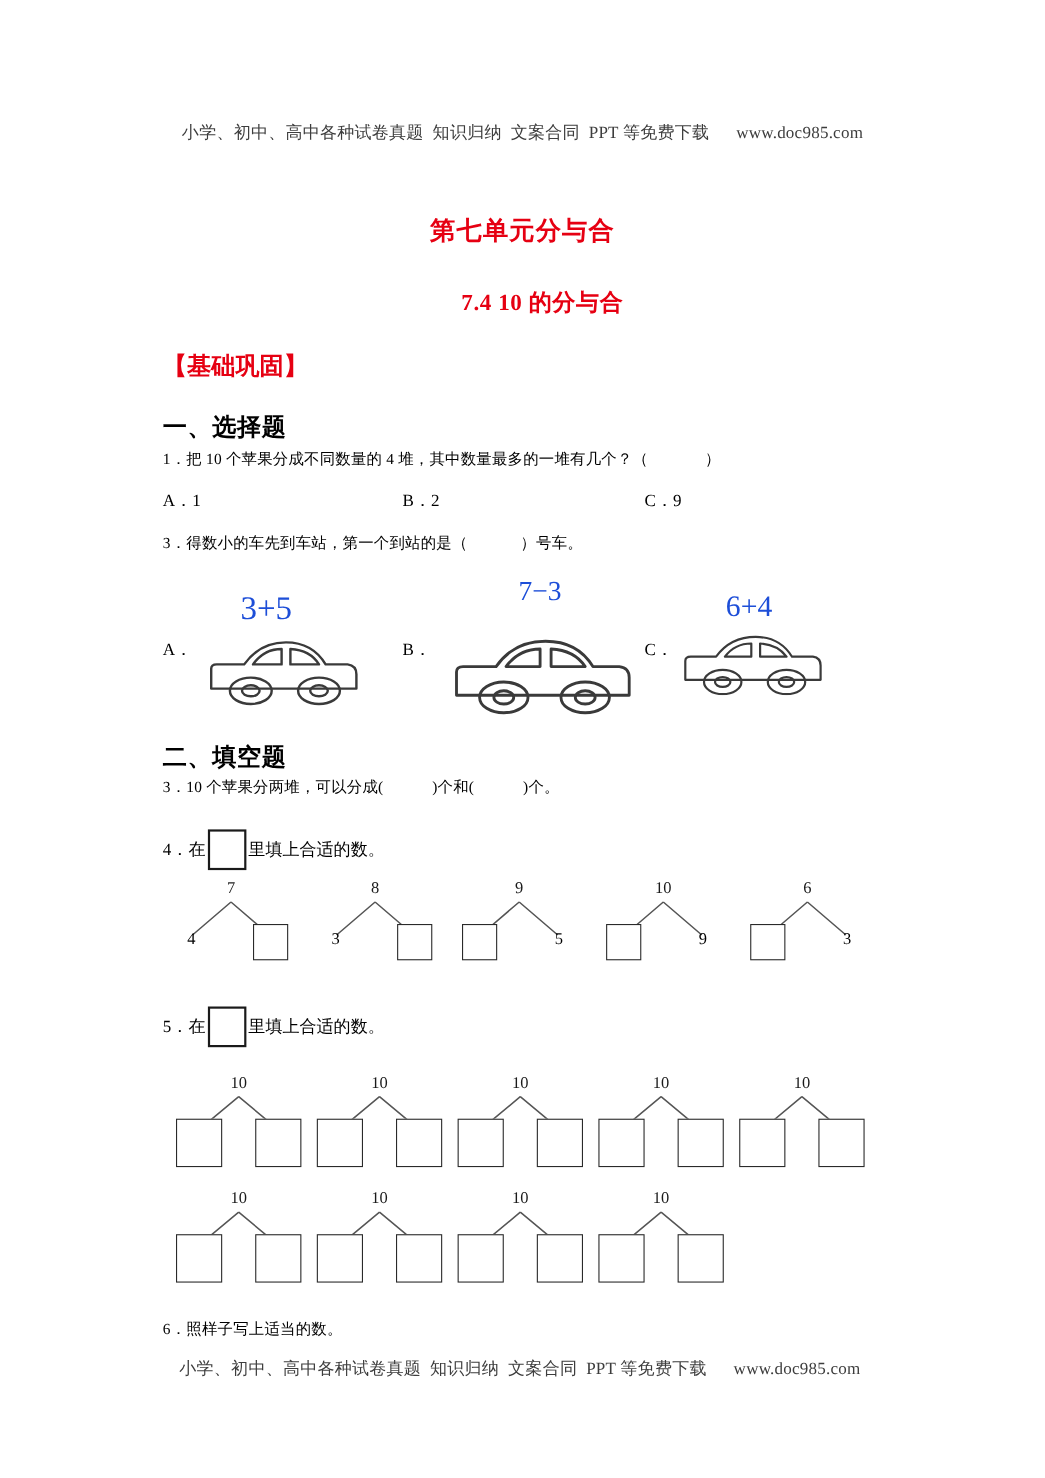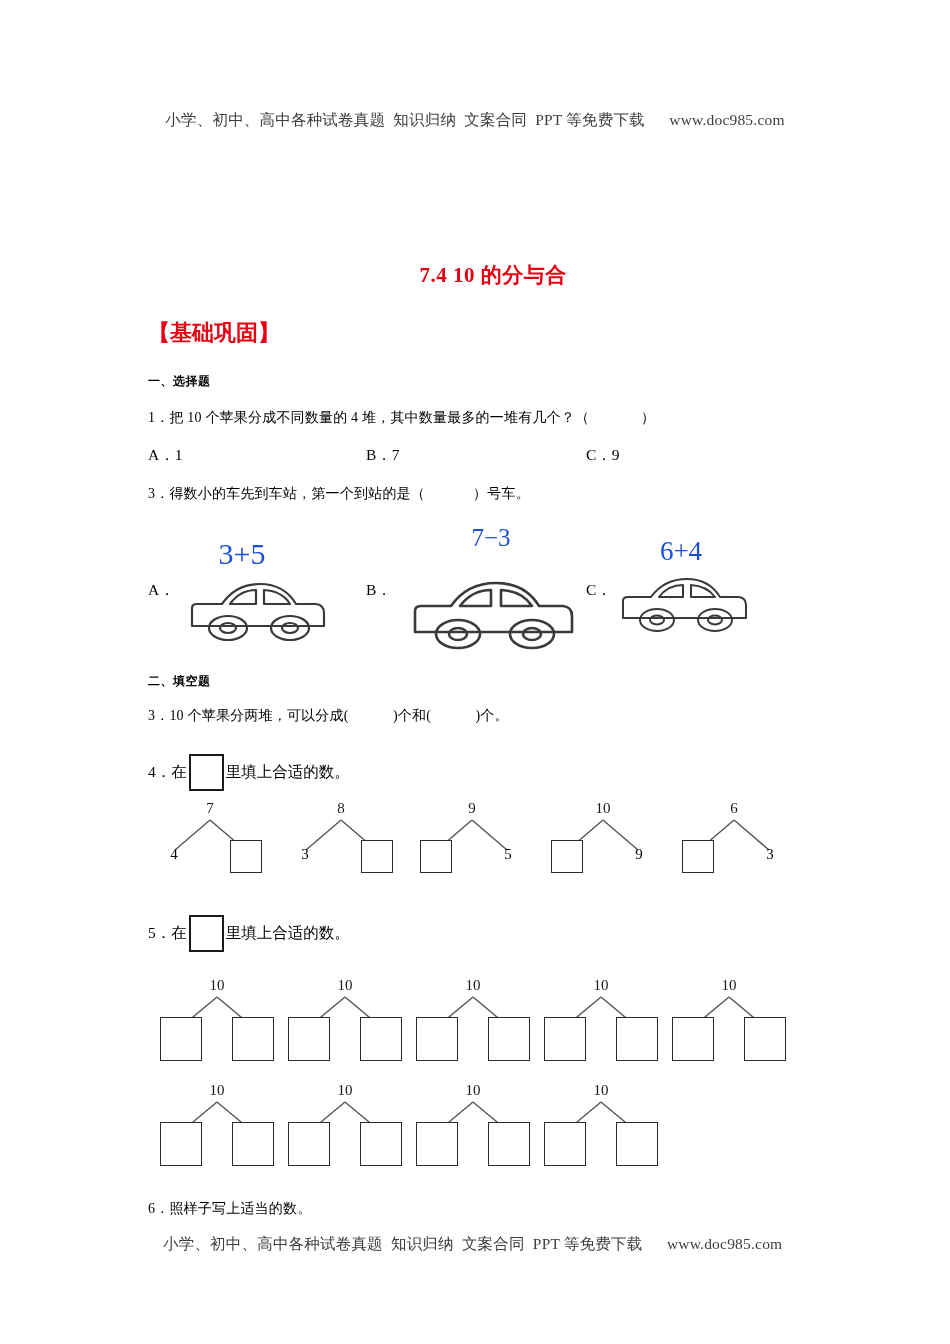--- a/index.html
+++ b/index.html
@@ -69,21 +69,21 @@
     top: 276px;
     color: #e60012;
     font-size: 22px;
     font-weight: bold;
     font-family: "Liberation Serif", "DejaVu Serif", serif;
   }
 
   .section-head {
     position: absolute;
     left: 148px;
-    font-size: 12px;
+    font-size: 22px;
     font-weight: bold;
     font-family: "Liberation Serif", "DejaVu Serif", serif;
     letter-spacing: 0.5px;
   }
   .sec-choice { top: 331px; }
   .sec-fill { top: 631px; }
 
   .qline {
     position: absolute;
     left: 148px;
@@ -194,31 +194,32 @@
   .bond-big .leafbox.left { left: 2px; }
   .bond-big .leafbox.right { left: 74px; }
 </style>
 </head>
 <body>
 
 <div class="page">
 
   <div class="watermark watermark-top">小学、初中、高中各种试卷真题  知识归纳  文案合同  PPT 等免费下载      www.doc985.com</div>
 
+  <div class="title-main">第七单元分与合</div>
   <div class="title-sub">7.4  10 的分与合</div>
 
   <div class="section-red">【基础巩固】</div>
 
   <div class="section-head sec-choice">一、选择题</div>
 
   <div class="qline q1">1．把 10 个苹果分成不同数量的 4 堆，其中数量最多的一堆有几个？（              ）</div>
 
   <div class="opt-row">
     <span class="opt opt-a">A．1</span>
-    <span class="opt opt-b">B．7</span>
+    <span class="opt opt-b">B．2</span>
     <span class="opt opt-c">C．9</span>
   </div>
 
   <div class="qline q2">3．得数小的车先到车站，第一个到站的是（             ）号车。</div>
 
   <div class="car-row">
 
     <div class="car-unit" style="left:0px; top:0px;">
       <span class="car-label">A．</span>
       <span class="car-expr" style="left:34px; top:5px; width:120px; font-size:30px;">3+5</span>

